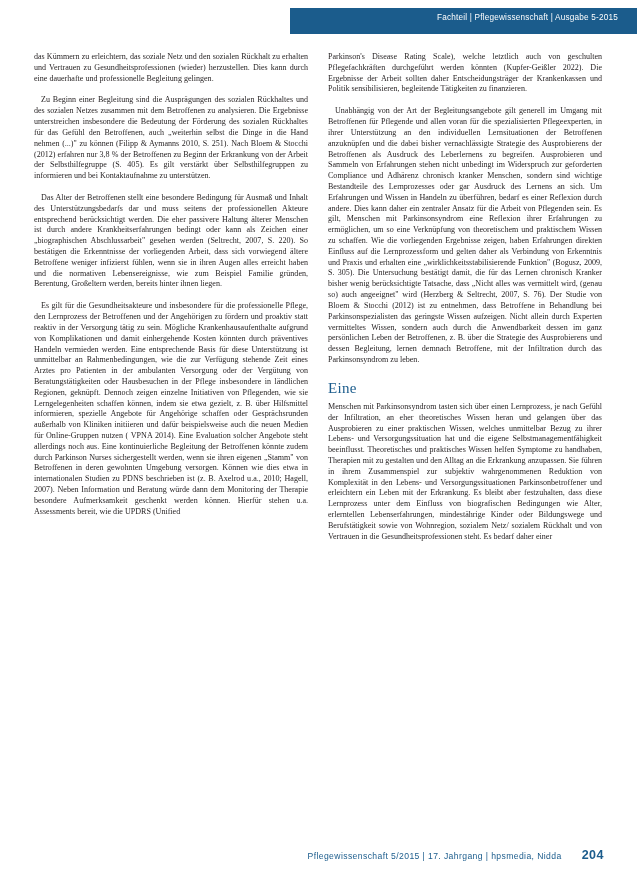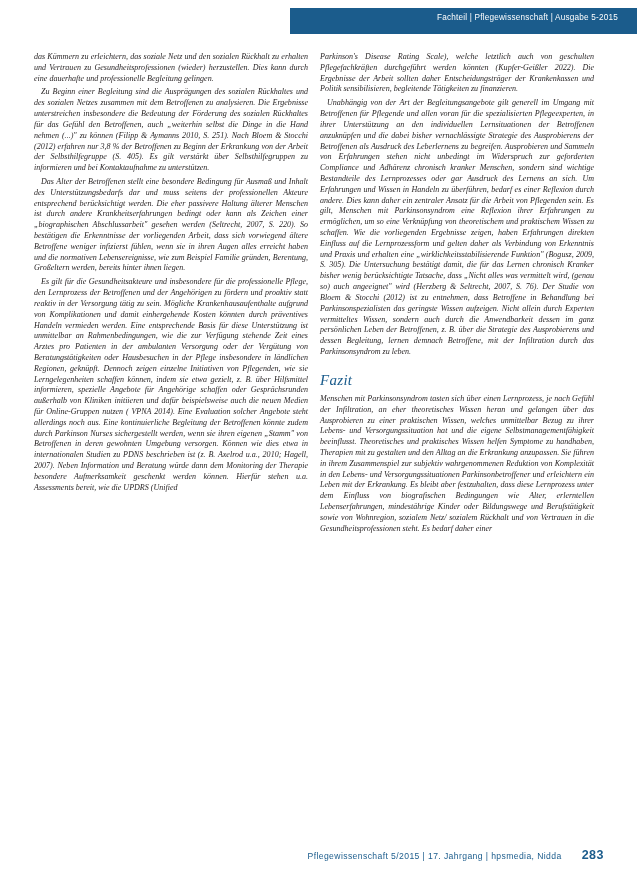--- a/index.html
+++ b/index.html
@@ -56,37 +56,36 @@
   }
 
   
   .content {
     position: absolute;
     top: 52px;
     left: 34px;
     width: 570px;
     height: 790px;
     display: flex;
-    gap: 12px;
-    font-style: italic;
+    gap: 20px;
   }
   .col {
     width: 274px;
     font-size: 8.05px;
     line-height: 1.345;
     text-align: justify;
     hyphens: auto;
     -webkit-hyphens: auto;
   }
   .col p {
     margin: 0 0 0 0;
     text-indent: 0;
   }
   .col p + p {
-    margin-top: 3px;
+    margin-top: 11px;
     text-indent: 7px;
   }
 
   h2.section-title {
     font-family: "Liberation Serif", serif;
     font-weight: normal;
     font-size: 15px;
     color: #1b5c8c;
     margin: 12px 0 4px 0;
     letter-spacing: 0.3px;
@@ -130,24 +129,24 @@
     <div class="col">
       <p>das Kümmern zu erleichtern, das soziale Netz und den sozialen Rückhalt zu erhalten und Vertrauen zu Gesundheitsprofessionen (wieder) herzustellen. Dies kann durch eine dauerhafte und professionelle Begleitung gelingen.</p>
       <p>Zu Beginn einer Begleitung sind die Ausprägungen des sozialen Rückhaltes und des sozialen Netzes zusammen mit dem Betroffenen zu analysieren. Die Ergebnisse unterstreichen insbesondere die Bedeutung der Förderung des sozialen Rückhaltes für das Gefühl den Betroffenen, auch „weiterhin selbst die Dinge in die Hand nehmen (...)" zu können (Filipp &amp; Aymanns 2010, S. 251). Nach Bloem &amp; Stocchi (2012) erfahren nur 3,8 % der Betroffenen zu Beginn der Erkrankung von der Arbeit der Selbsthilfegruppe (S. 405). Es gilt verstärkt über Selbsthilfegruppen zu informieren und bei Kontaktaufnahme zu unterstützen.</p>
       <p>Das Alter der Betroffenen stellt eine besondere Bedingung für Ausmaß und Inhalt des Unterstützungsbedarfs dar und muss seitens der professionellen Akteure entsprechend berücksichtigt werden. Die eher passivere Haltung älterer Menschen ist durch andere Krankheitserfahrungen bedingt oder kann als Zeichen einer „biographischen Abschlussarbeit" gesehen werden (Seltrecht, 2007, S. 220). So bestätigen die Erkenntnisse der vorliegenden Arbeit, dass sich vorwiegend ältere Betroffene weniger infizierst fühlen, wenn sie in ihren Augen alles erreicht haben und die normativen Lebensereignisse, wie zum Beispiel Familie gründen, Berentung, Großeltern werden, bereits hinter ihnen liegen.</p>
       <p>Es gilt für die Gesundheitsakteure und insbesondere für die professionelle Pflege, den Lernprozess der Betroffenen und der Angehörigen zu fördern und proaktiv statt reaktiv in der Versorgung tätig zu sein. Mögliche Krankenhausaufenthalte aufgrund von Komplikationen und damit einhergehende Kosten könnten durch präventives Handeln vermieden werden. Eine entsprechende Basis für diese Unterstützung ist unmittelbar an Rahmenbedingungen, wie die zur Verfügung stehende Zeit eines Arztes pro Patienten in der ambulanten Versorgung oder der Vergütung von Beratungstätigkeiten oder Hausbesuchen in der Pflege insbesondere in ländlichen Regionen, geknüpft. Dennoch zeigen einzelne Initiativen von Pflegenden, wie sie Lerngelegenheiten schaffen können, indem sie etwa gezielt, z. B. über Hilfsmittel informieren, spezielle Angebote für Angehörige schaffen oder Gesprächsrunden außerhalb von Kliniken initiieren und dafür beispielsweise auch die neuen Medien für Online-Gruppen nutzen ( VPNA 2014). Eine Evaluation solcher Angebote steht allerdings noch aus. Eine kontinuierliche Begleitung der Betroffenen könnte zudem durch Parkinson Nurses sichergestellt werden, wenn sie ihren eigenen „Stamm" von Betroffenen in deren gewohnten Umgebung versorgen. Können wie dies etwa in internationalen Studien zu PDNS beschrieben ist (z. B. Axelrod u.a., 2010; Hagell, 2007). Neben Information und Beratung würde dann dem Monitoring der Therapie besondere Aufmerksamkeit geschenkt werden können. Hierfür stehen u.a. Assessments bereit, wie die UPDRS (Unified</p>
     </div>
 
     <div class="col">
       <p>Parkinson's Disease Rating Scale), welche letztlich auch von geschulten Pflegefachkräften durchgeführt werden könnten (Kupfer-Geißler 2022). Die Ergebnisse der Arbeit sollten daher Entscheidungsträger der Krankenkassen und Politik sensibilisieren, begleitende Tätigkeiten zu finanzieren.</p>
       <p>Unabhängig von der Art der Begleitungsangebote gilt generell im Umgang mit Betroffenen für Pflegende und allen voran für die spezialisierten Pflegeexperten, in ihrer Unterstützung an den individuellen Lernsituationen der Betroffenen anzuknüpfen und die dabei bisher vernachlässigte Strategie des Ausprobierens der Betroffenen als Ausdruck des Leberlernens zu begreifen. Ausprobieren und Sammeln von Erfahrungen stehen nicht unbedingt im Widerspruch zur geforderten Compliance und Adhärenz chronisch kranker Menschen, sondern sind wichtige Bestandteile des Lernprozesses oder gar Ausdruck des Lernens an sich. Um Erfahrungen und Wissen in Handeln zu überführen, bedarf es einer Reflexion durch andere. Dies kann daher ein zentraler Ansatz für die Arbeit von Pflegenden sein. Es gilt, Menschen mit Parkinsonsyndrom eine Reflexion ihrer Erfahrungen zu ermöglichen, um so eine Verknüpfung von theoretischem und praktischem Wissen zu schaffen. Wie die vorliegenden Ergebnisse zeigen, haben Erfahrungen direkten Einfluss auf die Lernprozessform und gelten daher als Verbindung von Erkenntnis und Praxis und erhalten eine „wirklichkeitsstabilisierende Funktion" (Bogusz, 2009, S. 305). Die Untersuchung bestätigt damit, die für das Lernen chronisch Kranker bisher wenig berücksichtigte Tatsache, dass „Nicht alles was vermittelt wird, (genau so) auch angeeignet" wird (Herzberg &amp; Seltrecht, 2007, S. 76). Der Studie von Bloem &amp; Stocchi (2012) ist zu entnehmen, dass Betroffene in Behandlung bei Parkinsonspezialisten das geringste Wissen aufzeigen. Nicht allein durch Experten vermitteltes Wissen, sondern auch durch die Anwendbarkeit dessen im ganz persönlichen Leben der Betroffenen, z. B. über die Strategie des Ausprobierens und dessen Begleitung, lernen demnach Betroffene, mit der Infiltration durch das Parkinsonsyndrom zu leben.</p>
-      <h2 class="section-title">Fazit</h2>
+      <h2 class="section-title">Eine</h2>
       <p class="tight">Menschen mit Parkinsonsyndrom tasten sich über einen Lernprozess, je nach Gefühl der Infiltration, an eher theoretisches Wissen heran und gelangen über das Ausprobieren zu einer praktischen Wissen, welches unmittelbar Bezug zu ihrer Lebens- und Versorgungssituation hat und die eigene Selbstmanagementfähigkeit beeinflusst. Theoretisches und praktisches Wissen helfen Symptome zu handhaben, Therapien mit zu gestalten und den Alltag an die Erkrankung anzupassen. Sie führen in ihrem Zusammenspiel zur subjektiv wahrgenommenen Reduktion von Komplexität in den Lebens- und Versorgungssituationen Parkinsonbetroffener und erleichtern ein Leben mit der Erkrankung. Es bleibt aber festzuhalten, dass diese Lernprozess unter dem Einfluss von biografischen Bedingungen wie Alter, erlerntellen Lebenserfahrungen, mindestährige Kinder oder Bildungswege und Berufstätigkeit sowie von Wohnregion, sozialem Netz/ sozialem Rückhalt und von Vertrauen in die Gesundheitsprofessionen steht. Es bedarf daher einer</p>
     </div>
 
   </div>
 
   <div class="footer">
     <span class="footer-text">Pflegewissenschaft 5/2015  |  17. Jahrgang  |  hpsmedia, Nidda</span>
-    <span class="footer-page">283</span>
+    <span class="footer-page">204</span>
   </div>
 
 </div>
 
 </body></html>

